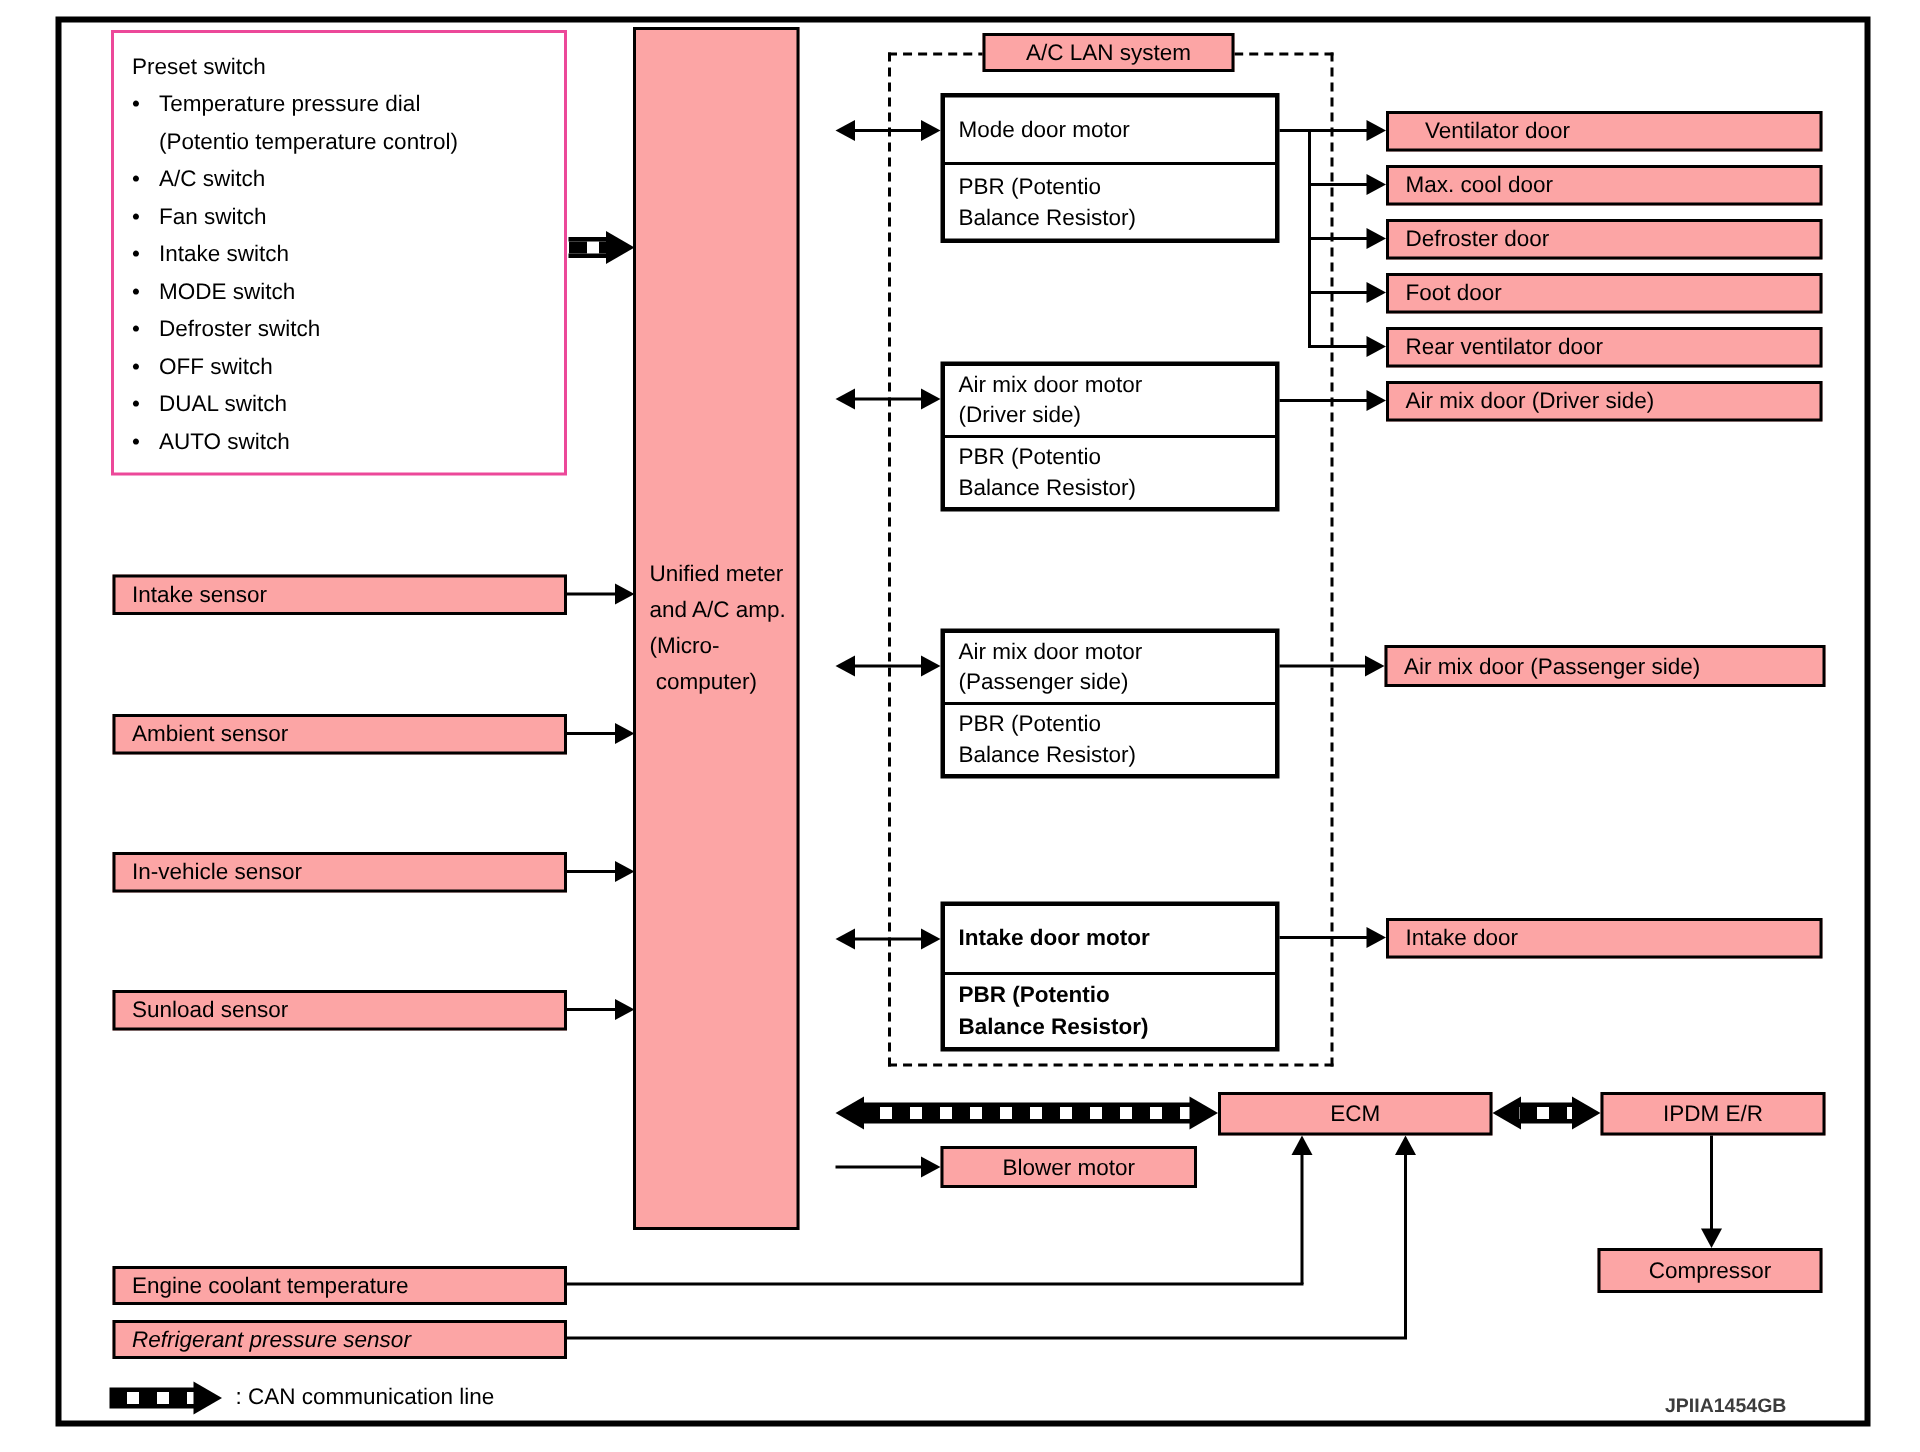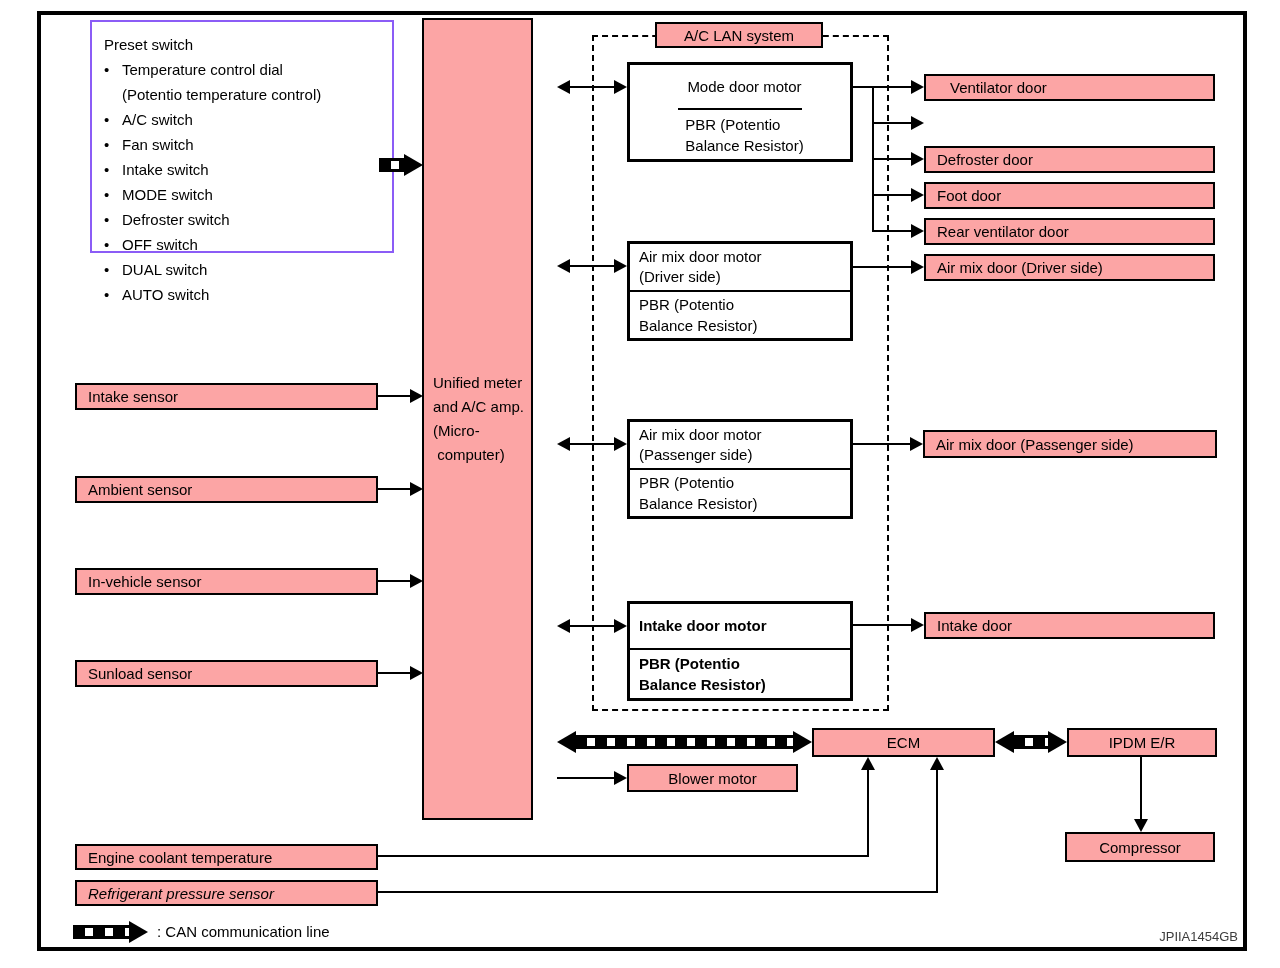--- a/index.html
+++ b/index.html
@@ -31,40 +31,40 @@
   .hd{position:absolute;width:0;height:0;border-top:13px solid #000;
       border-left:7px solid transparent;border-right:7px solid transparent;}
   
   .can{position:absolute;height:8px;border-top:3px solid #000;border-bottom:3px solid #000;
        background:repeating-linear-gradient(90deg,#000 0 12px,#fff 12px 20px);}
   .chr{position:absolute;width:0;height:0;border-left:19px solid #000;
        border-top:11px solid transparent;border-bottom:11px solid transparent;}
   .chl{position:absolute;width:0;height:0;border-right:19px solid #000;
        border-top:11px solid transparent;border-bottom:11px solid transparent;}
   
-  .preset{position:absolute;left:90px;top:20px;width:304px;height:233px;border:2px solid #8b5cf6;
+  .preset{position:absolute;left:74px;top:20px;width:304px;height:297px;border:2px solid #ec4899;
           box-sizing:border-box;font-size:15px;padding:10px 4px 0 12px;}
   .p-row{display:flex;line-height:25px;}
   .p-b{width:18px;flex:0 0 18px;}
   .lbl{position:absolute;font-size:15px;}
 </style>
 </head>
 <body>
 <div id="canvas">
 
 <div class="frame"></div>
 
 <div class="preset">
   <div class="p-row">
     <span class="p-b"></span>
     <span style="margin-left:-18px;">Preset switch</span>
   </div>
   <div class="p-row">
         <span class="p-b">•</span>
-        <span>Temperature control dial</span>
+        <span>Temperature pressure dial</span>
       </div>
   <div class="p-row">
         <span class="p-b"></span>
         <span>(Potentio temperature control)</span>
       </div>
   <div class="p-row">
         <span class="p-b">•</span>
         <span>A/C switch</span>
       </div>
   <div class="p-row">
@@ -103,21 +103,21 @@
 <div class="b" style="left:75px;top:660px;width:303px;height:27px;text-align:right;">Sunload sensor</div>
 
 <div class="b pre" style="left:422px;top:18px;width:111px;height:802px;line-height:24px;padding-left:9px;">Unified meter
 and A/C amp.
 (Micro-
  computer)</div>
 
 <div class="lan"></div>
 <div class="b bc" style="left:655px;top:22px;width:168px;height:26px;z-index:2;">A/C LAN system</div>
 
-<div class="motor" style="top:62px;align-items:center;">
+<div class="motor" style="top:62px;">
   <div class="m-top" style="height:45px;">Mode door motor</div>
   <div class="m-bot">PBR (Potentio
 Balance Resistor)</div>
 </div>
 <div class="motor" style="top:241px;">
   <div class="m-top" style="height:48px;">Air mix door motor
 (Driver side)</div>
   <div class="m-bot">PBR (Potentio
 Balance Resistor)</div>
 </div>
@@ -127,20 +127,21 @@
   <div class="m-bot">PBR (Potentio
 Balance Resistor)</div>
 </div>
 <div class="motor" style="top:601px;font-weight:bold;">
   <div class="m-top" style="height:46px;">Intake door motor</div>
   <div class="m-bot">PBR (Potentio
 Balance Resistor)</div>
 </div>
 
 <div class="b" style="left:924px;top:74px;width:291px;height:27px;padding-left:24px;">Ventilator door</div>
+<div class="b" style="left:924px;top:110px;width:291px;height:27px;">Max. cool door</div>
 <div class="b" style="left:924px;top:146px;width:291px;height:27px;">Defroster door</div>
 <div class="b" style="left:924px;top:182px;width:291px;height:27px;">Foot door</div>
 <div class="b" style="left:924px;top:218px;width:291px;height:27px;">Rear ventilator door</div>
 <div class="b" style="left:924px;top:254px;width:291px;height:27px;">Air mix door (Driver side)</div>
 <div class="b" style="left:923px;top:430px;width:294px;height:28px;">Air mix door (Passenger side)</div>
 <div class="b" style="left:924px;top:612px;width:291px;height:27px;">Intake door</div>
 
 <div class="b bc" style="left:812px;top:728px;width:183px;height:29px;">ECM</div>
 <div class="b bc" style="left:1067px;top:728px;width:150px;height:29px;">IPDM E/R</div>
 <div class="b bc" style="left:1065px;top:832px;width:150px;height:30px;">Compressor</div>
@@ -211,15 +212,15 @@
 <div class="hu" style="left:861px;top:757px;"></div>
 
 <div class="sh" style="left:378px;top:891px;width:560px;"></div>
 <div class="sv" style="left:936px;top:769px;height:123px;"></div>
 <div class="hu" style="left:930px;top:757px;"></div>
 
 <div class="can" style="left:73px;top:925px;width:57px;"></div>
 <div class="chr" style="left:129px;top:921px;"></div>
 <div class="lbl" style="left:157px;top:923px;">: CAN communication line</div>
 
-<div class="lbl" style="left:1110px;top:929px;width:128px;text-align:right;font-size:13px;color:#3c3c3c;">JPIIA1454GB</div>
+<div class="lbl" style="left:1110px;top:929px;width:128px;font-size:13px;color:#3c3c3c;font-weight:bold;">JPIIA1454GB</div>
 
 </div>
 
 </body></html>

